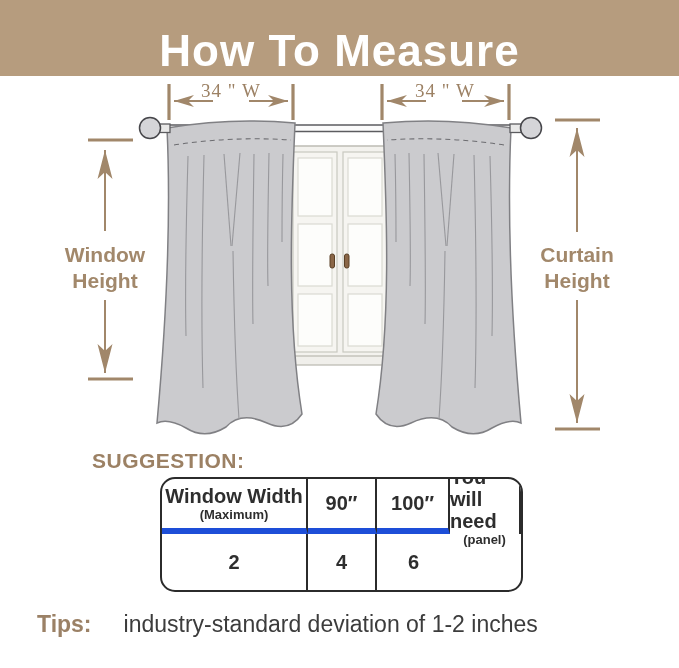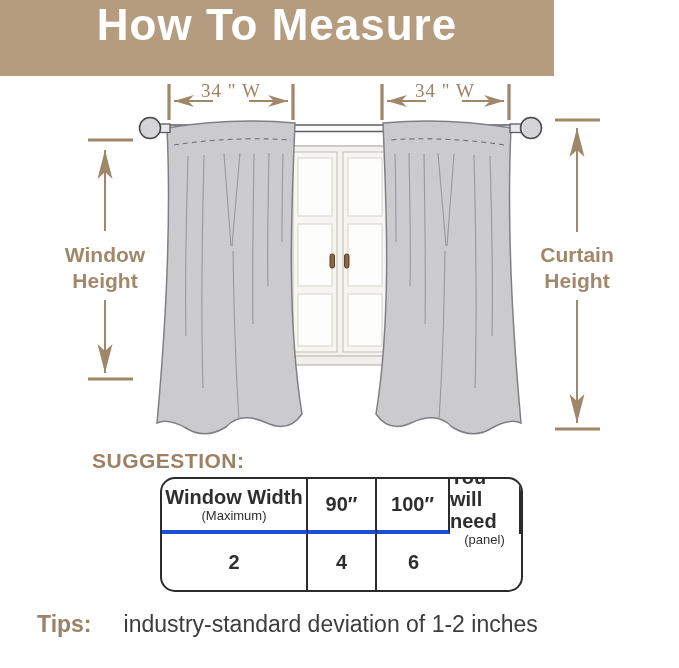--- a/index.html
+++ b/index.html
@@ -1,21 +1,21 @@
 <!DOCTYPE html>
 <html><head>
 <meta charset="utf-8">
 <style>
   html,body{margin:0;padding:0;background:#fff;}
   .canvas{position:relative;width:679px;height:668px;background:#ffffff;overflow:hidden;
           font-family:"Liberation Sans",sans-serif;}
 
   
-  .header{position:absolute;left:0;top:0;width:554px;height:76px;background:#b69c7e;
-          display:flex;align-items:flex-start;justify-content:center;}
+  .header{position:absolute;left:0;top:0;width:679px;height:76px;background:#b69c7e;
+          display:flex;align-items:flex-end;justify-content:center;}
   .header h1{margin:0;font-size:44px;font-weight:700;color:#ffffff;letter-spacing:1px;}
 
   
   .diagram{position:absolute;left:0;top:76px;width:679px;height:371px;}
   .tan-line{stroke:#a1876a;stroke-width:2;fill:none;}
   .tan-tick{stroke:#a1876a;stroke-width:3.2;fill:none;}
   .h-label{font-family:"Liberation Sans",sans-serif;font-weight:700;font-size:21px;
            fill:#a2886b;text-anchor:middle;}
   .w-label{font-family:"Liberation Serif",serif;font-size:19px;fill:#9c8164;
            text-anchor:middle;letter-spacing:1px;}
@@ -32,26 +32,26 @@
   .handle{fill:#8a6647;stroke:#5a4026;stroke-width:1;}
 
   
   .suggestion{position:absolute;left:92px;top:449px;font-size:21px;font-weight:700;
               color:#9c8164;letter-spacing:.5px;}
   .size-table{position:absolute;left:160px;top:477px;width:363px;height:115px;
               border:2px solid #2b2b2b;border-radius:15px;overflow:hidden;
               display:grid;grid-template-columns:146px 69px 73px 1fr;
               grid-template-rows:55px 1fr;background:#fff;box-sizing:border-box;}
   .cell{display:flex;flex-direction:column;align-items:center;justify-content:center;
-        border-right:2px solid #2b2b2b;border-bottom:4px solid #1d4ed8;
+        border-right:2px solid #2b2b2b;border-bottom:6px solid #1d4ed8;
         color:#2e2e2e;box-sizing:border-box;}
   .cell.last-col{border-right:none;}
   .cell.last-row{border-bottom:none;}
   .cell .title{font-size:20px;font-weight:700;line-height:22px;}
-  .cell .subtitle{font-size:13px;font-weight:400;line-height:15px;}
+  .cell .subtitle{font-size:13px;font-weight:700;line-height:15px;}
   .cell .value{font-size:20px;font-weight:600;}
 
   
   .tips{position:absolute;left:37px;top:610px;display:flex;gap:32px;
         font-size:23px;line-height:28px;color:#3c3c3c;}
   .tips .tips-label{color:#9b8166;font-weight:600;}
 </style>
 </head>
 <body>
 

